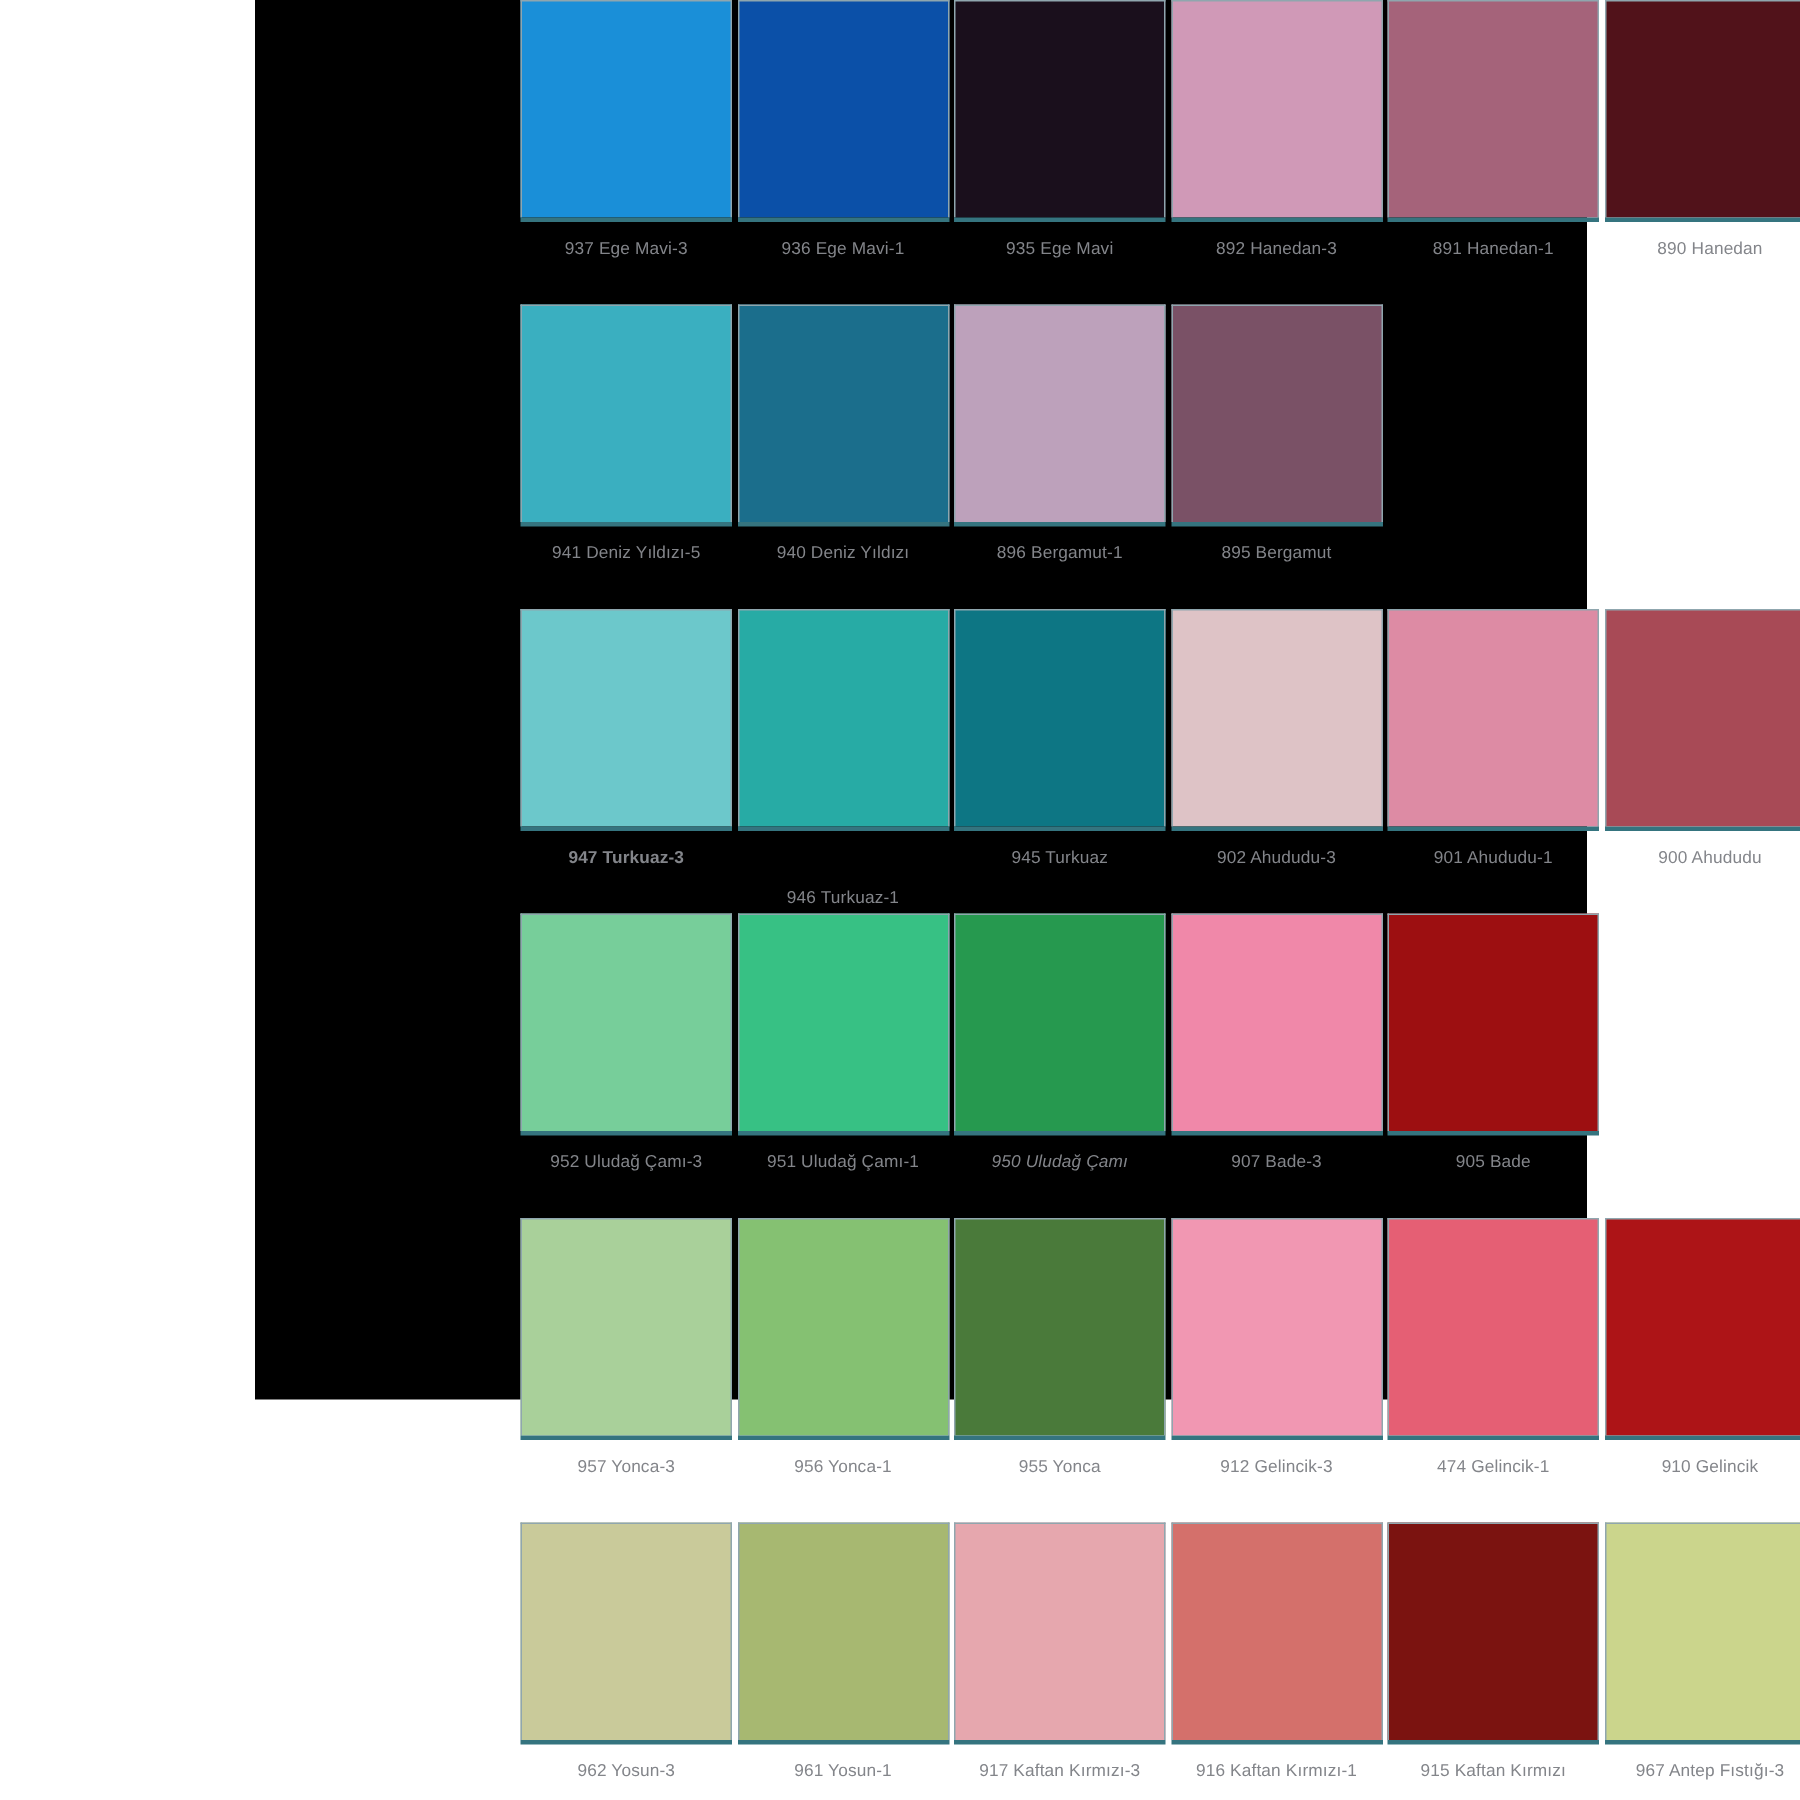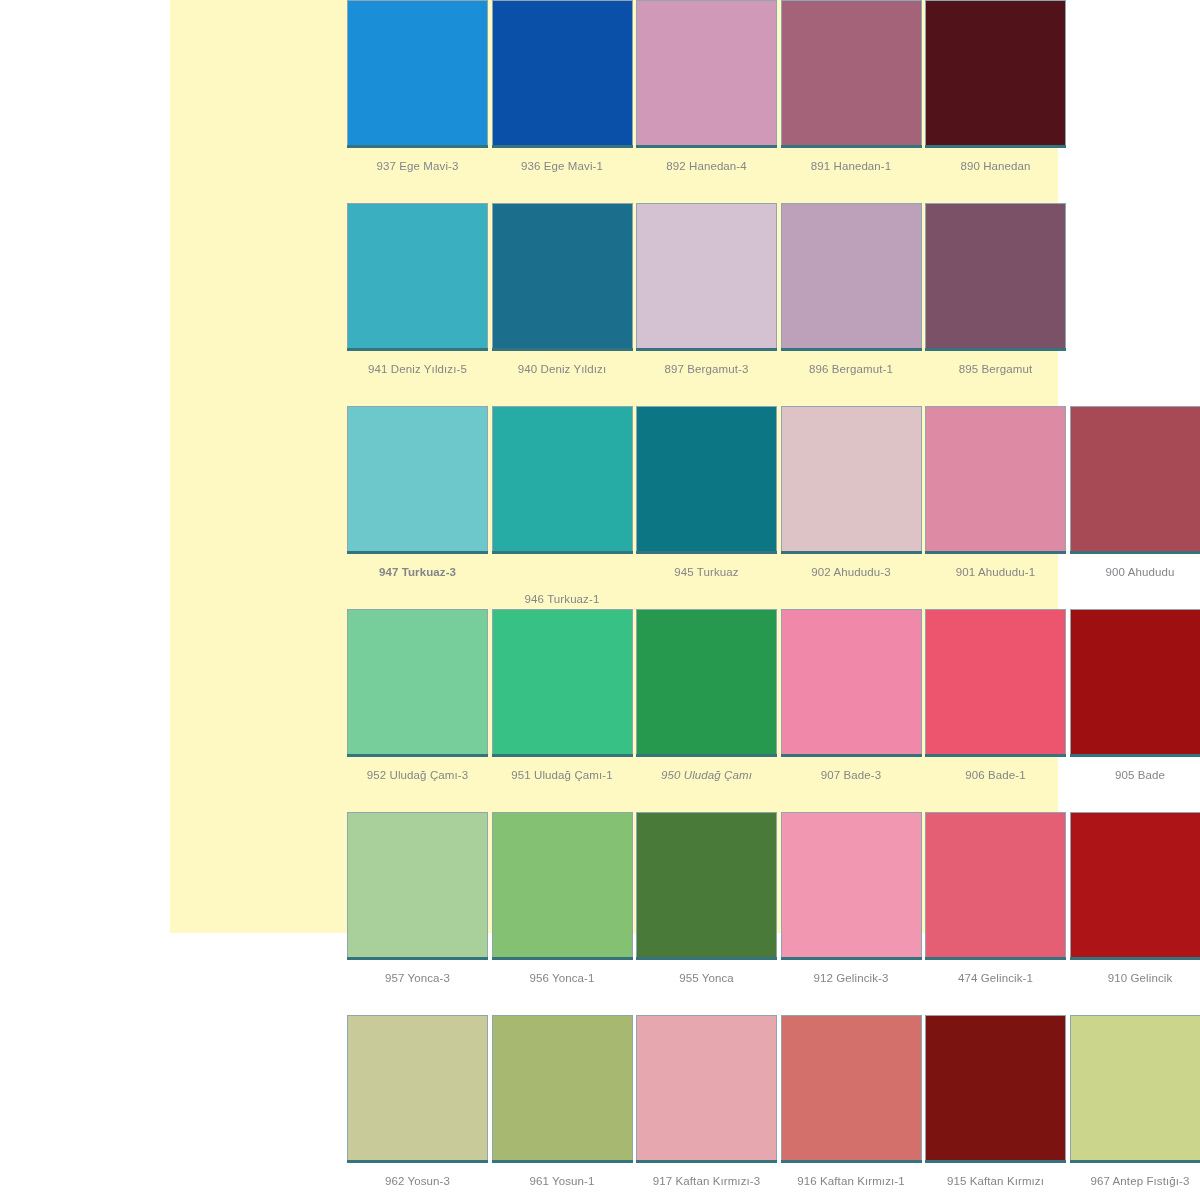--- a/index.html
+++ b/index.html
@@ -18,21 +18,21 @@
     background: #ffffff;
     overflow: hidden;
   }
   
   #palette-panel {
     position: absolute;
     left: 170px;
     top: 0;
     width: 888px;
     height: 933px;
-    background: #fef9c3;
+    background: #000000;
   }
   #swatch-grid {
     position: absolute;
     left: 177px;
     top: 0;
     width: 874px;
     display: flex;
     flex-direction: column;
   }
   .swatch-row {
@@ -100,24 +100,31 @@
           </div>
           <div class="swatch-cell">
             <div class="swatch-chip-wrap">
               <div class="swatch-chip" style="background: rgb(11, 80, 168); border-color: rgb(143, 166, 174);"></div>
               <div class="swatch-underline" style="background: rgb(53, 116, 127);"></div>
             </div>
             <div class="swatch-label" style="color: rgb(131, 133, 138);">936 Ege Mavi-1</div>
           </div>
           <div class="swatch-cell">
             <div class="swatch-chip-wrap">
+              <div class="swatch-chip" style="background: rgb(26, 15, 28); border-color: rgb(143, 166, 174);"></div>
+              <div class="swatch-underline" style="background: rgb(53, 116, 127);"></div>
+            </div>
+            <div class="swatch-label" style="color: rgb(131, 133, 138);">935 Ege Mavi</div>
+          </div>
+          <div class="swatch-cell">
+            <div class="swatch-chip-wrap">
               <div class="swatch-chip" style="background: rgb(208, 153, 183); border-color: rgb(143, 166, 174);"></div>
               <div class="swatch-underline" style="background: rgb(53, 116, 127);"></div>
             </div>
-            <div class="swatch-label" style="color: rgb(131, 133, 138);">892 Hanedan-4</div>
+            <div class="swatch-label" style="color: rgb(131, 133, 138);">892 Hanedan-3</div>
           </div>
           <div class="swatch-cell">
             <div class="swatch-chip-wrap">
               <div class="swatch-chip" style="background: rgb(165, 99, 122); border-color: rgb(143, 166, 174);"></div>
               <div class="swatch-underline" style="background: rgb(53, 116, 127);"></div>
             </div>
             <div class="swatch-label" style="color: rgb(131, 133, 138);">891 Hanedan-1</div>
           </div>
           <div class="swatch-cell">
             <div class="swatch-chip-wrap">
@@ -137,27 +144,20 @@
           </div>
           <div class="swatch-cell">
             <div class="swatch-chip-wrap">
               <div class="swatch-chip" style="background: rgb(27, 110, 140); border-color: rgb(143, 166, 174);"></div>
               <div class="swatch-underline" style="background: rgb(53, 116, 127);"></div>
             </div>
             <div class="swatch-label" style="color: rgb(131, 133, 138);">940 Deniz Yıldızı</div>
           </div>
           <div class="swatch-cell">
             <div class="swatch-chip-wrap">
-              <div class="swatch-chip" style="background: rgb(212, 194, 211); border-color: rgb(143, 166, 174);"></div>
-              <div class="swatch-underline" style="background: rgb(53, 116, 127);"></div>
-            </div>
-            <div class="swatch-label" style="color: rgb(131, 133, 138);">897 Bergamut-3</div>
-          </div>
-          <div class="swatch-cell">
-            <div class="swatch-chip-wrap">
               <div class="swatch-chip" style="background: rgb(189, 161, 187); border-color: rgb(143, 166, 174);"></div>
               <div class="swatch-underline" style="background: rgb(53, 116, 127);"></div>
             </div>
             <div class="swatch-label" style="color: rgb(131, 133, 138);">896 Bergamut-1</div>
           </div>
           <div class="swatch-cell">
             <div class="swatch-chip-wrap">
               <div class="swatch-chip" style="background: rgb(122, 81, 102); border-color: rgb(143, 166, 174);"></div>
               <div class="swatch-underline" style="background: rgb(53, 116, 127);"></div>
             </div>
@@ -229,27 +229,20 @@
               <div class="swatch-underline" style="background: rgb(53, 116, 127);"></div>
             </div>
             <div class="swatch-label" style="color: rgb(131, 133, 138); font-style: italic;">950 Uludağ Çamı</div>
           </div>
           <div class="swatch-cell">
             <div class="swatch-chip-wrap">
               <div class="swatch-chip" style="background: rgb(240, 136, 169); border-color: rgb(143, 166, 174);"></div>
               <div class="swatch-underline" style="background: rgb(53, 116, 127);"></div>
             </div>
             <div class="swatch-label" style="color: rgb(131, 133, 138);">907 Bade-3</div>
-          </div>
-          <div class="swatch-cell">
-            <div class="swatch-chip-wrap">
-              <div class="swatch-chip" style="background: rgb(237, 85, 110); border-color: rgb(143, 166, 174);"></div>
-              <div class="swatch-underline" style="background: rgb(53, 116, 127);"></div>
-            </div>
-            <div class="swatch-label" style="color: rgb(131, 133, 138);">906 Bade-1</div>
           </div>
           <div class="swatch-cell">
             <div class="swatch-chip-wrap">
               <div class="swatch-chip" style="background: rgb(157, 15, 17); border-color: rgb(143, 166, 174);"></div>
               <div class="swatch-underline" style="background: rgb(53, 116, 127);"></div>
             </div>
             <div class="swatch-label" style="color: rgb(131, 133, 138);">905 Bade</div>
           </div>
         </div>
         <div class="swatch-row">

